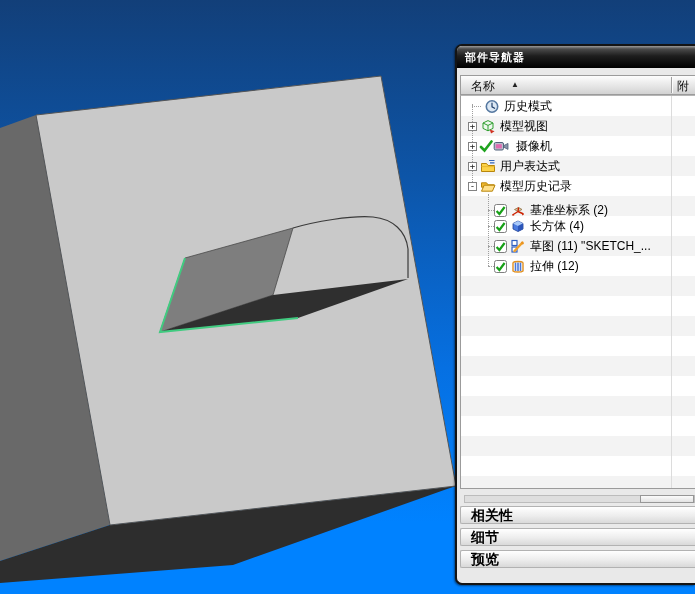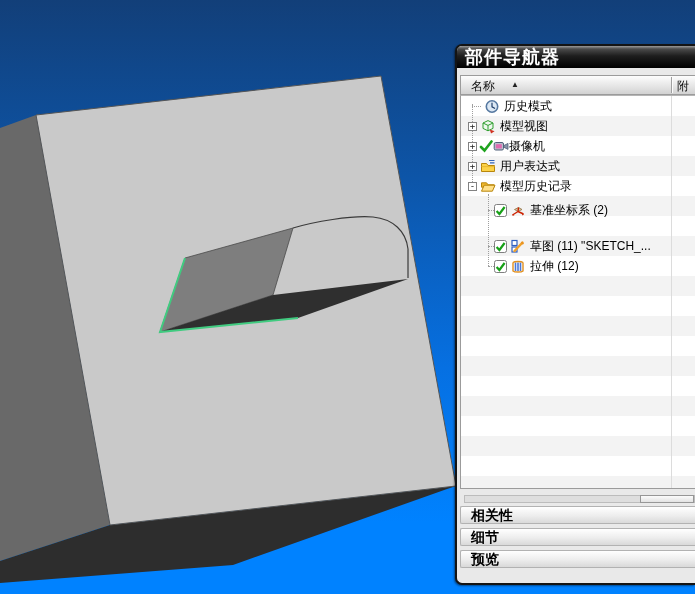--- a/index.html
+++ b/index.html
@@ -14,21 +14,21 @@
   .panel{
     position:absolute;left:455px;top:44px;width:240px;height:541px;
     background:#e9e9e9;border:2px solid #141414;border-right:none;
     border-radius:7px 0 0 7px;box-sizing:border-box;
     box-shadow:-1px 1px 2px rgba(0,0,0,.45);
   }
   .titlebar{
     position:absolute;left:0;top:0;right:0;height:22px;
     background:linear-gradient(180deg,#9a9a9a 0,#4a4a4a 3px,#1e1e1e 45%,#000 100%);
     border-radius:5px 0 0 0;
-    color:#fff;font-weight:bold;font-size:18px;line-height:22px;padding-left:8px;
+    color:#fff;font-weight:bold;font-size:11px;line-height:22px;padding-left:8px;
     box-sizing:border-box;letter-spacing:1px;
   }
   .colhdr{
     position:absolute;left:3px;right:0;top:29px;height:20px;
     background:linear-gradient(180deg,#fdfdfd,#eaeaea 45%,#d2d2d2);
     border:1px solid #9b9b9b;border-right:none;box-sizing:border-box;
     font-size:12px;color:#111;text-decoration:underline;
   }
   .colhdr .name{position:absolute;left:10px;top:2px;}
   .colhdr .arrow{position:absolute;left:50px;top:4px;font-size:8px;color:#222;}
@@ -140,21 +140,21 @@
     <div class="trow" style="top:40px;">
       <span class="exp">+</span>
       <svg class="ic" width="14" height="16" style="margin-left:2px">
         <path d="M2 9 5.5 12.5 12.5 3.5" stroke="#1fa31f" stroke-width="2.6" fill="none" stroke-linecap="round"></path>
       </svg>
       <svg class="ic" width="16" height="16" style="margin-left:0">
         <rect x="1.2" y="4.5" width="9.3" height="7.5" rx="1.5" fill="#b8c0cc" stroke="#50607a" stroke-width="1"></rect>
         <rect x="2.8" y="6.2" width="6" height="4.2" fill="#e06ab0"></rect>
         <path d="M10.8 7.6 15 5.4v6l-4.2-2.2z" fill="#8894a8" stroke="#50607a" stroke-width="0.8"></path>
       </svg>
-      <span class="lbl" style="margin-left:0">摄像机</span>
+      <span class="lbl" style="margin-left:7px">摄像机</span>
     </div>
 
     <div class="trow" style="top:60px;">
       <span class="exp">+</span>
       <svg class="ic" width="16" height="16">
         <path d="M9 2.5h5.5M10 4.8h4.5" stroke="#3366bb" stroke-width="1.2"></path>
         <path d="M1.5 5.5h5l1.6 2h6.4v6H1.5z" fill="#fcd247" stroke="#b8860b" stroke-width="1"></path>
         <path d="M1.5 8.6h13" stroke="#e8b830" stroke-width="1"></path>
       </svg>
       <span class="lbl">用户表达式</span>
@@ -176,20 +176,33 @@
         <path d="M2.6 7 5.4 10 10.6 3" stroke="#17a017" stroke-width="2.2" fill="none"></path>
       </svg>
       <svg class="ic" width="16" height="16">
         <path d="M4.5 7.5 8.5 5.5 12 7.5 8 9.5z" fill="#d8c8a8" stroke="#907040" stroke-width="0.8"></path>
         <path d="M8 9.5 2.5 13 M8 9.5l5.5 2.5 M8.5 5.5 8 9.5" stroke="#cc2200" stroke-width="1.4" fill="none"></path>
         <path d="M2.2 13.6l2.2-.2-1.4-1.5z M14 12.4l-2-.9.4 1.9z" fill="#cc2200"></path>
       </svg>
       <span class="lbl">基准坐标系 (2)</span>
     </div>
 
+    <div class="trow" style="top:120px;">
+      <span class="stub"></span>
+      <svg class="cb" width="13" height="13">
+        <rect x="0.5" y="0.5" width="12" height="12" rx="2" fill="#fff" stroke="#7f7f7f"></rect>
+        <path d="M2.6 7 5.4 10 10.6 3" stroke="#17a017" stroke-width="2.2" fill="none"></path>
+      </svg>
+      <svg class="ic" width="16" height="16">
+        <path d="M3 5.5 8 3 13 5.5 13 11 8 13.5 3 11z" fill="#4a7ae0" stroke="#1c3c90" stroke-width="0.8"></path>
+        <path d="M3 5.5 8 3 13 5.5 8 8z" fill="#a8c8f8"></path>
+        <path d="M8 8v5.5L13 11V5.5z" fill="#2c55b8"></path>
+      </svg>
+      <span class="lbl">长方体 (4)</span>
+    </div>
 
     <div class="trow" style="top:140px;">
       <span class="stub"></span>
       <svg class="cb" width="13" height="13">
         <rect x="0.5" y="0.5" width="12" height="12" rx="2" fill="#fff" stroke="#7f7f7f"></rect>
         <path d="M2.6 7 5.4 10 10.6 3" stroke="#17a017" stroke-width="2.2" fill="none"></path>
       </svg>
       <svg class="ic" width="16" height="16">
         <rect x="2" y="2.5" width="5" height="5" fill="#fff" stroke="#3060c0" stroke-width="1.2"></rect>
         <rect x="2" y="9" width="5" height="5" fill="#fff" stroke="#3060c0" stroke-width="1.2"></rect>

